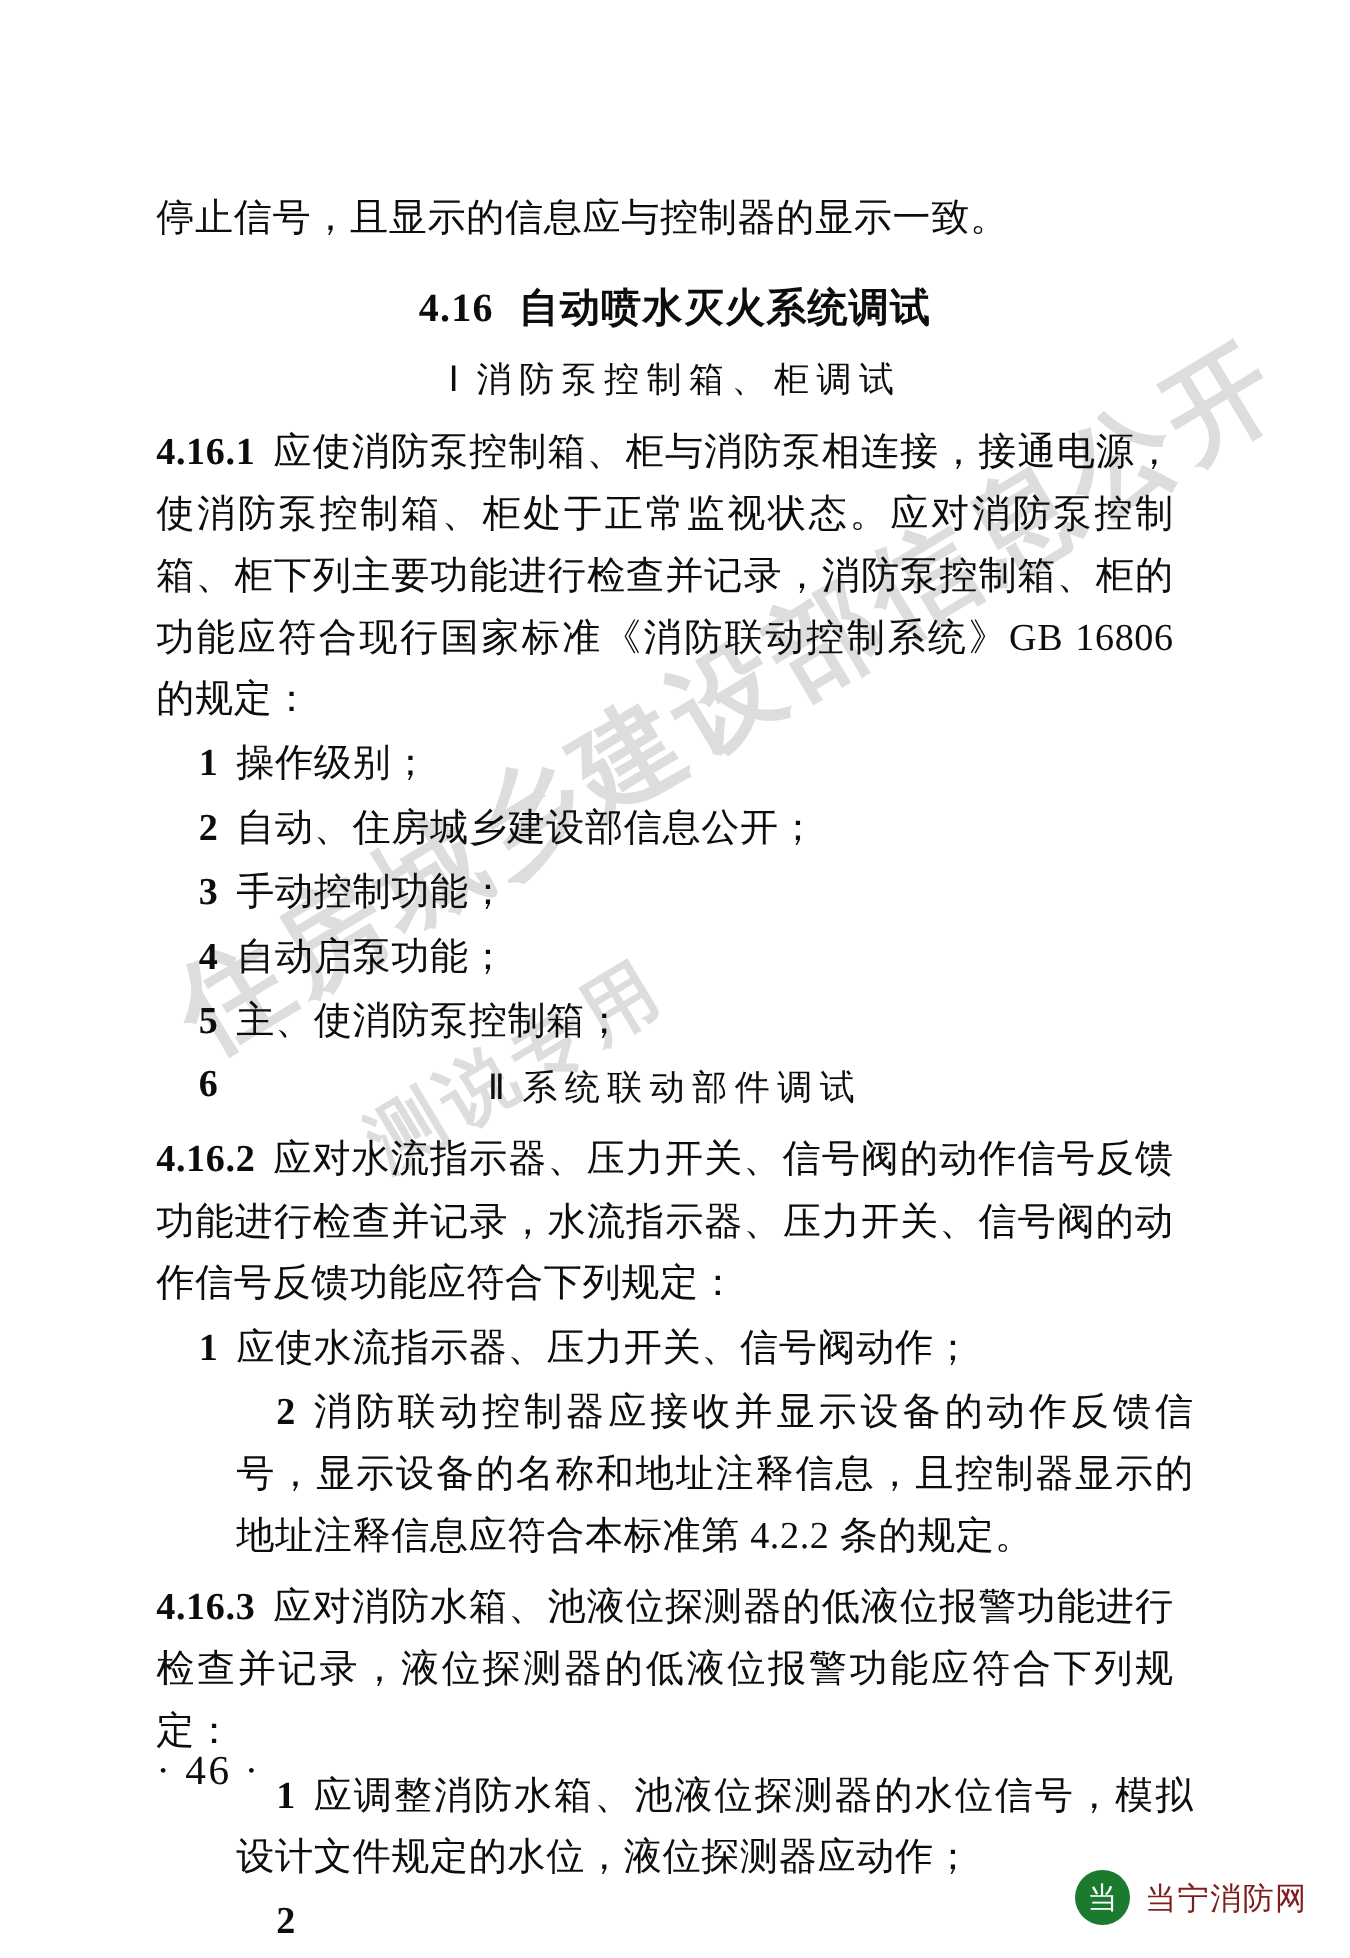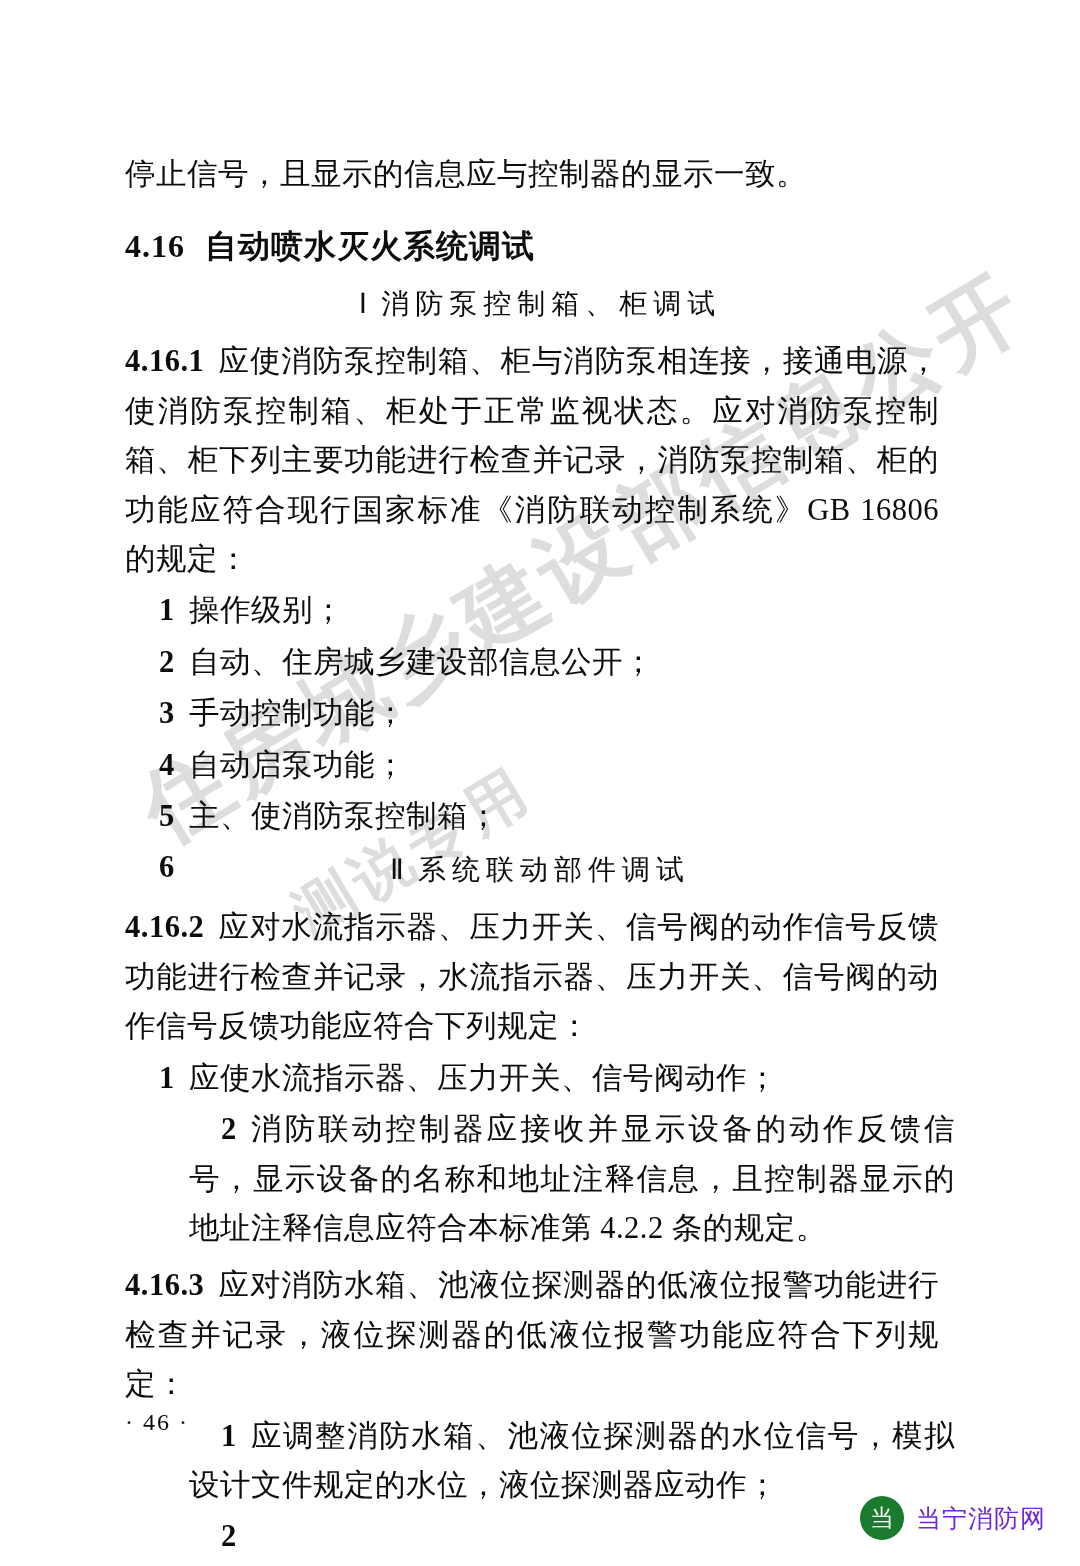--- a/index.html
+++ b/index.html
@@ -61,20 +61,21 @@
     font-size: 30.5px;
     line-height: 1.62;
     text-align: justify;
     text-justify: inter-ideograph;
     letter-spacing: 0.5px;
   }
   .lead {
     text-indent: 0;
   }
   .sec-title {
+    text-align: center;
     font-size: 32px;
     font-weight: bold;
     margin: 26px 0 16px 0;
     letter-spacing: 1px;
   }
   .sec-title .num {
     margin-right: 20px;
   }
   .sub-title {
     text-align: center;
@@ -107,21 +108,21 @@
     left: 34px;
     font-weight: bold;
   }
   .para-indent {
     text-indent: 62px;
   }
   .footer {
     position: absolute;
     left: 125px;
     bottom: 130px;
-    font-size: 24px;
+    font-size: 33px;
     letter-spacing: 2px;
     z-index: 2;
     text-align: center;
   }
   
   .badge {
     position: absolute;
     right: 34px;
     bottom: 26px;
     display: flex;
@@ -137,21 +138,21 @@
     display: flex;
     align-items: center;
     justify-content: center;
     color: #fff;
     font-size: 24px;
     font-family: "Liberation Sans", sans-serif;
   }
   .badge-text {
     font-family: "Liberation Sans", sans-serif;
     font-size: 25px;
-    color: #6d28d9;
+    color: #7f1d1d;
     letter-spacing: 1px;
   }
 </style>
 </head>
 <body>
 
 <div class="watermark">
   <div class="wm-text wm1">住房城乡建设部信息公开</div>
   <div class="wm-text wm2">测说专用</div>
 </div>

